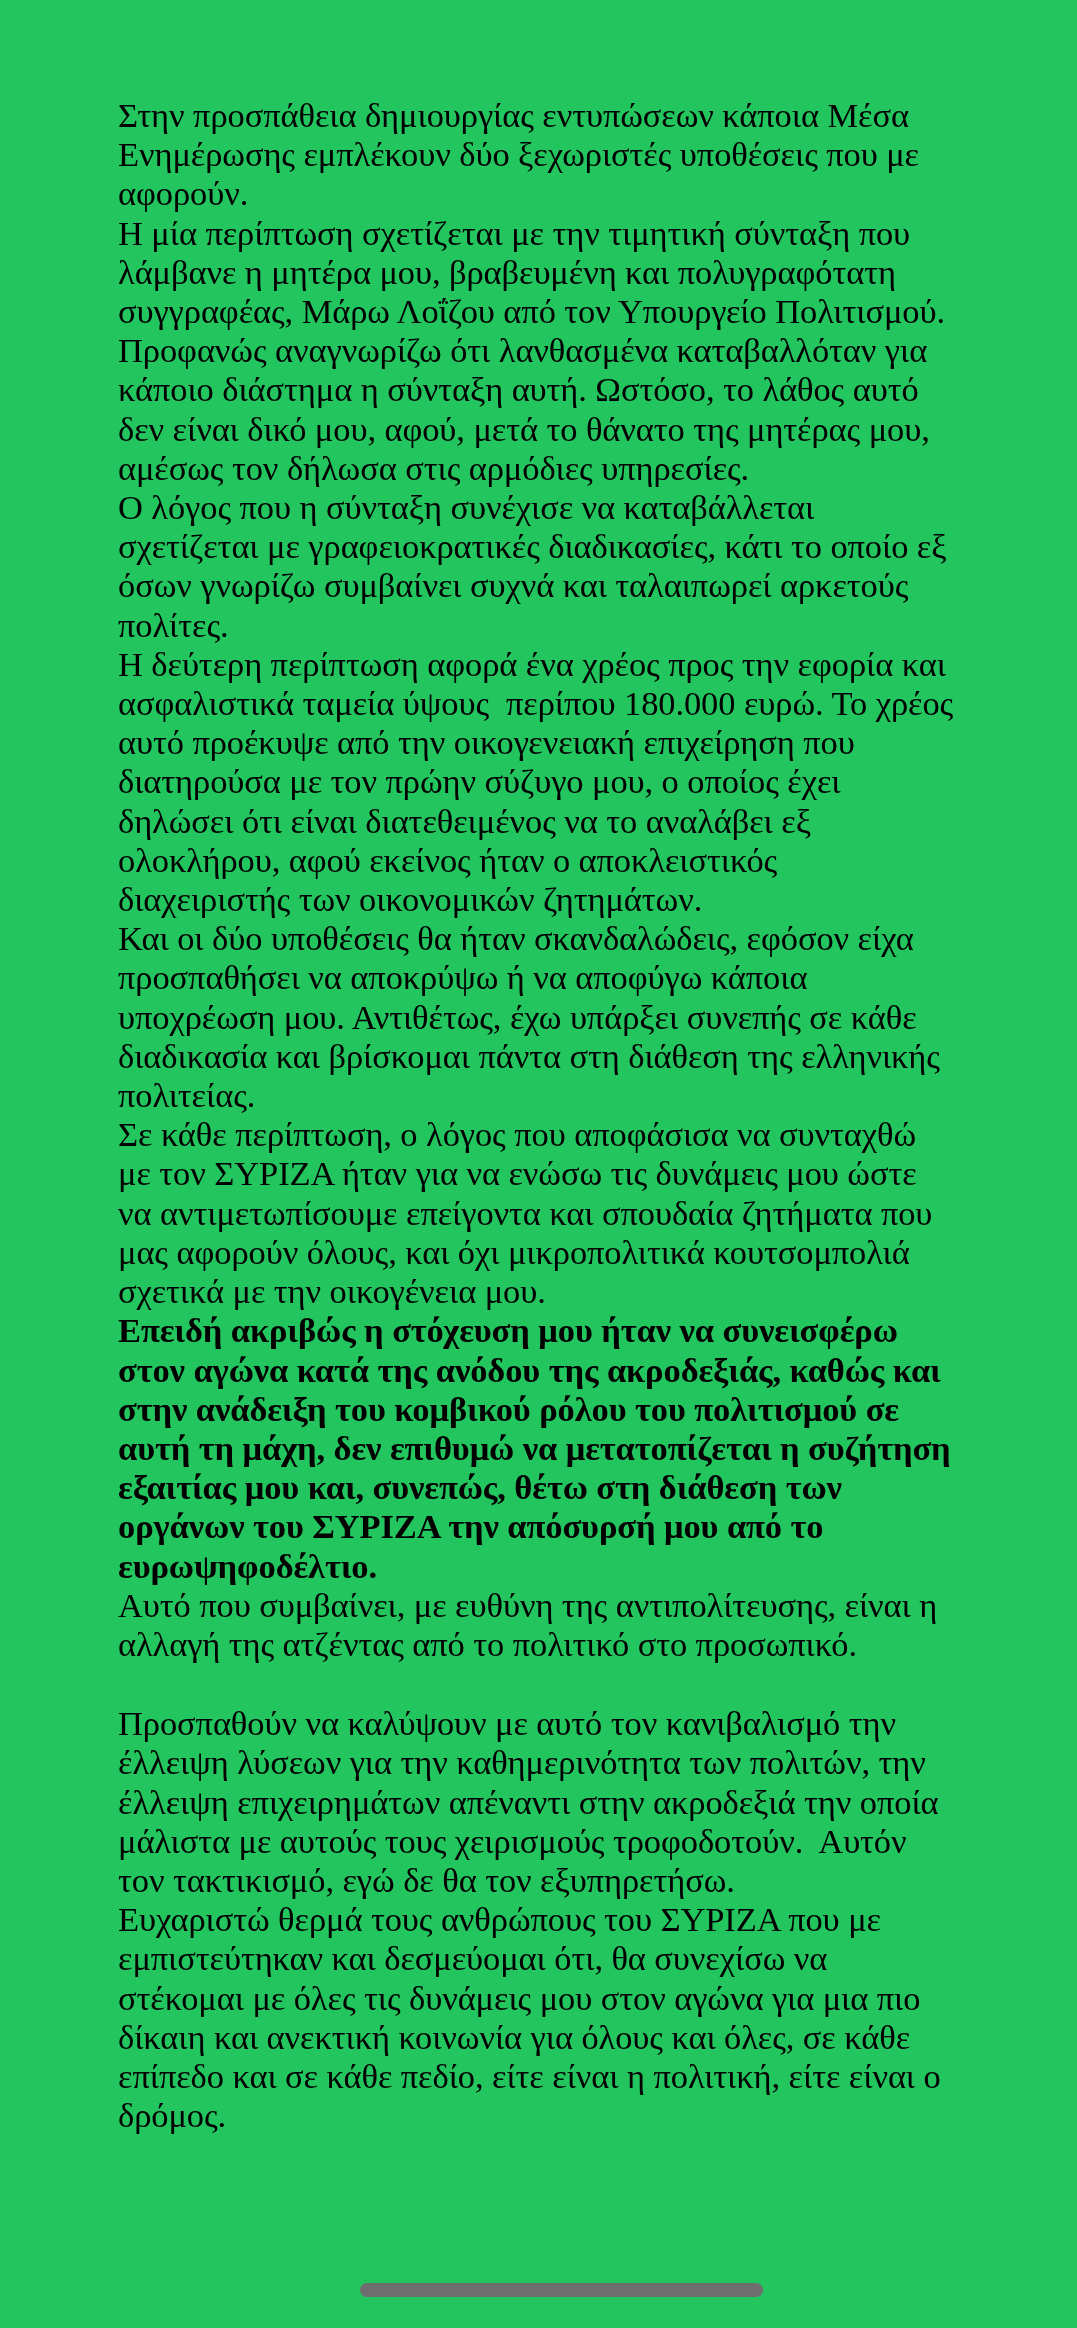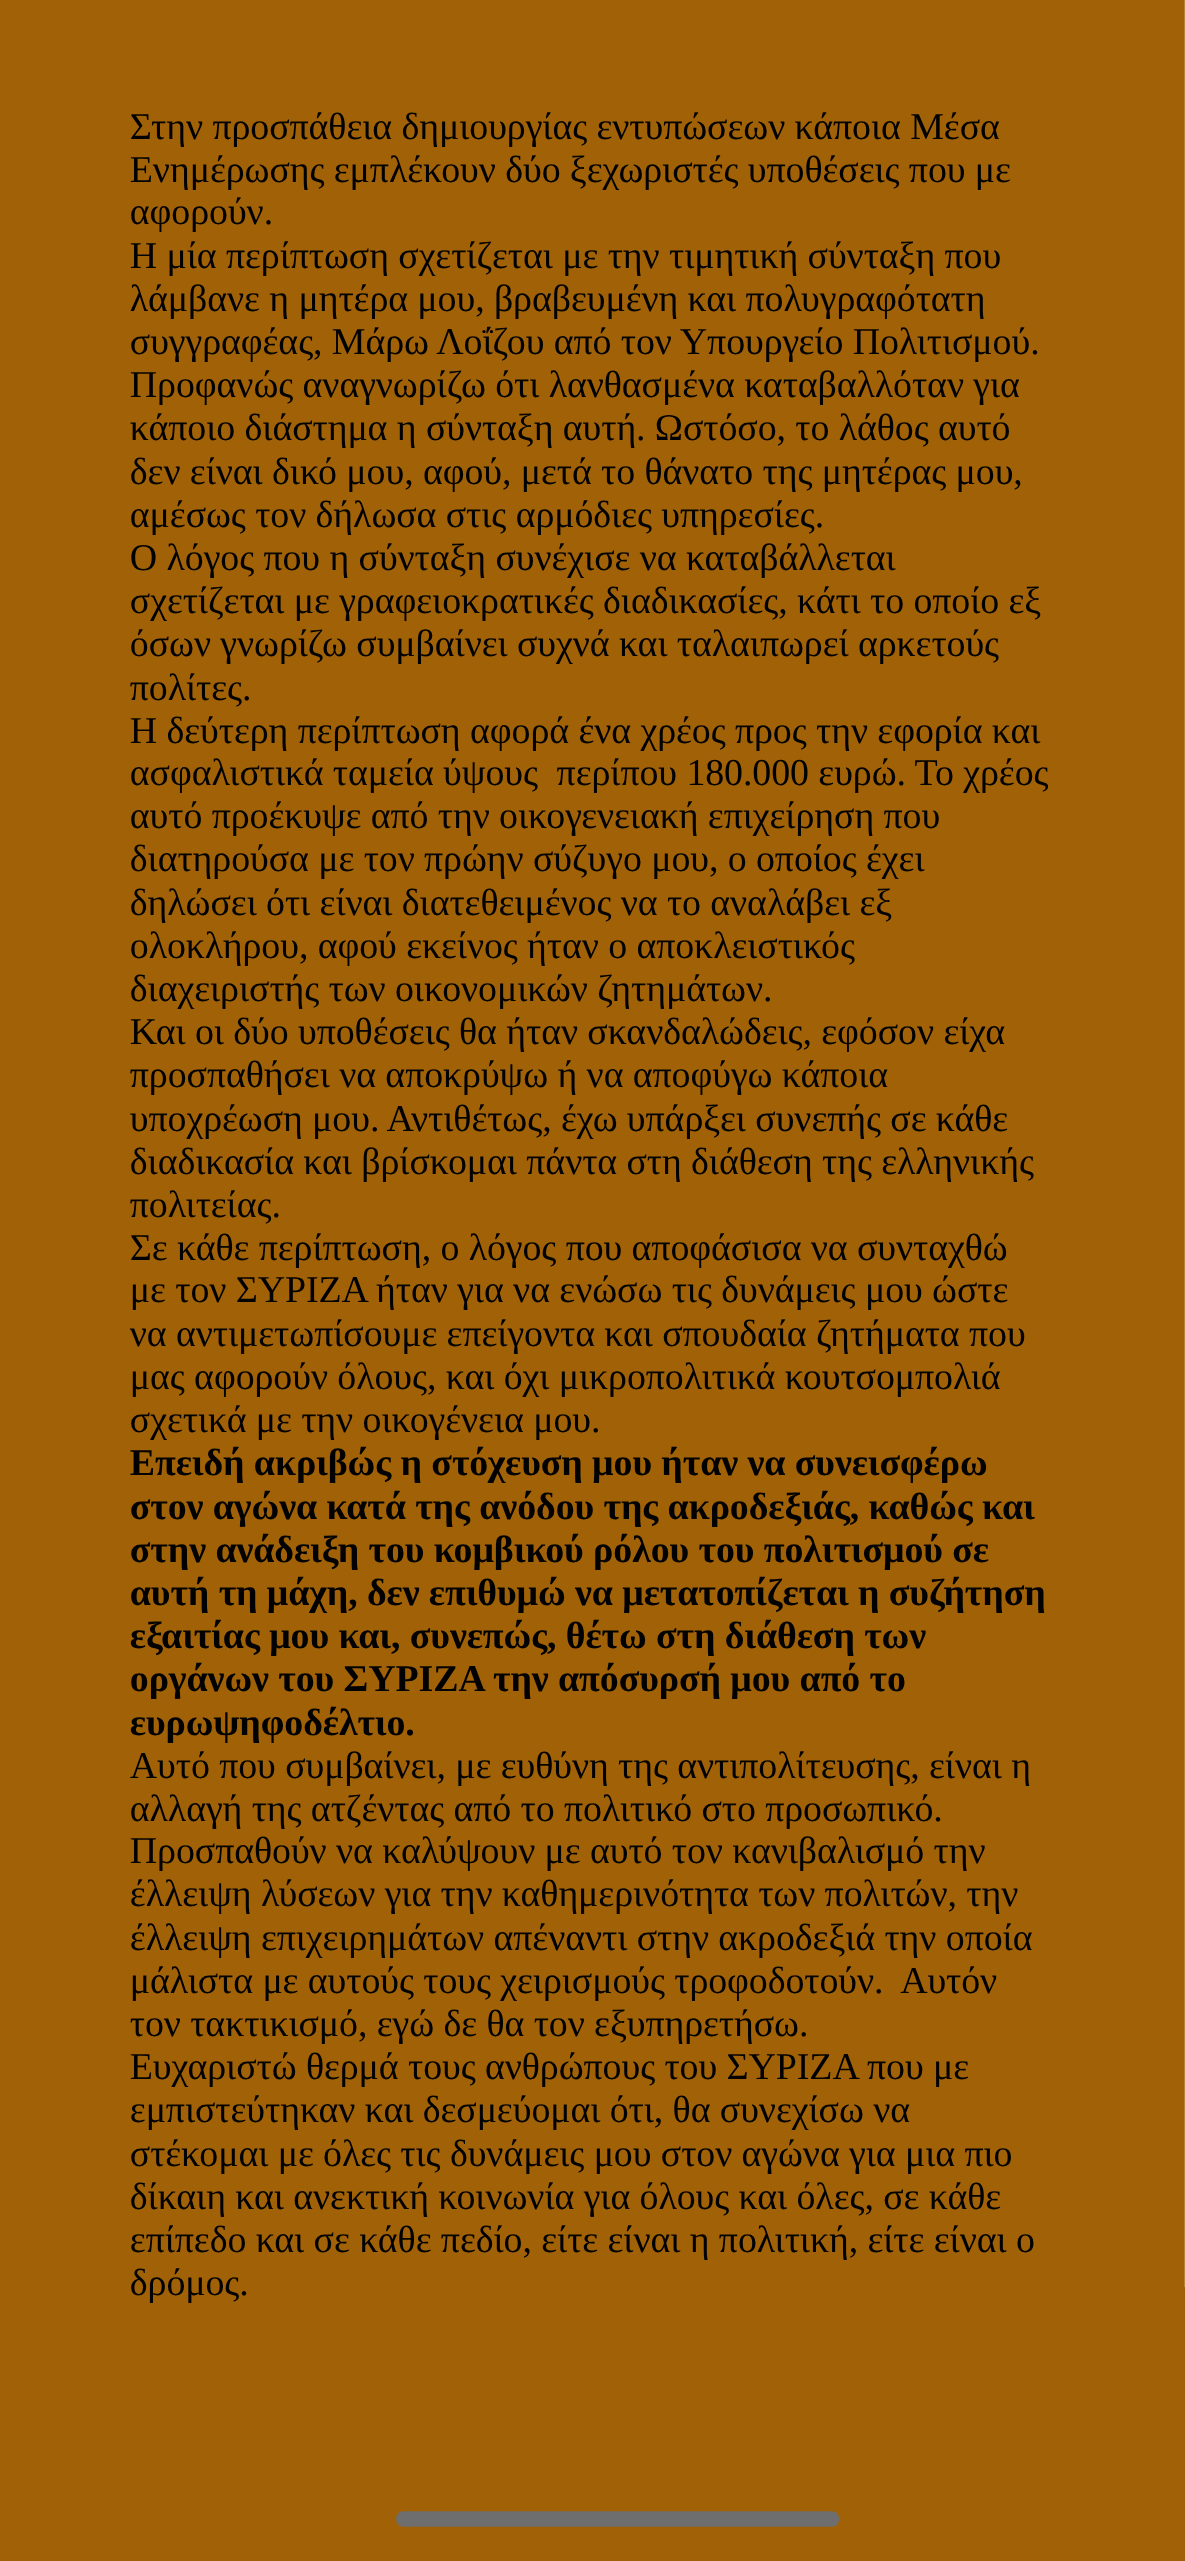--- a/index.html
+++ b/index.html
@@ -60,32 +60,32 @@
     top: 25px;
     width: 403px;
     height: 14px;
     background: #6e6e6e;
     border-radius: 7px;
   }
 </style>
 </head>
 <body>
 
-<div class="screen" style="background: #a16207;">
+<div class="screen" style="background: #22c55e;">
 
   <div class="statement-body">
     <p class="statement-paragraph" style="color: rgb(1, 1, 1);">Στην προσπάθεια δημιουργίας εντυπώσεων κάποια Μέσα Ενημέρωσης εμπλέκουν δύο ξεχωριστές υποθέσεις που με αφορούν.</p>
     <p class="statement-paragraph" style="color: rgb(1, 1, 1);">Η μία περίπτωση σχετίζεται με την τιμητική σύνταξη που λάμβανε η μητέρα μου, βραβευμένη και πολυγραφότατη συγγραφέας, Μάρω Λοΐζου από τον Υπουργείο Πολιτισμού. Προφανώς αναγνωρίζω ότι λανθασμένα καταβαλλόταν για κάποιο διάστημα η σύνταξη αυτή. Ωστόσο, το λάθος αυτό δεν είναι δικό μου, αφού, μετά το θάνατο της μητέρας μου, αμέσως τον δήλωσα στις αρμόδιες υπηρεσίες.</p>
     <p class="statement-paragraph" style="color: rgb(1, 1, 1);">Ο λόγος που η σύνταξη συνέχισε να καταβάλλεται σχετίζεται με γραφειοκρατικές διαδικασίες, κάτι το οποίο εξ όσων γνωρίζω συμβαίνει συχνά και ταλαιπωρεί αρκετούς πολίτες.</p>
     <p class="statement-paragraph" style="color: rgb(1, 1, 1);">Η δεύτερη περίπτωση αφορά ένα χρέος προς την εφορία και ασφαλιστικά ταμεία ύψους  περίπου 180.000 ευρώ. Το χρέος αυτό προέκυψε από την οικογενειακή επιχείρηση που διατηρούσα με τον πρώην σύζυγο μου, ο οποίος έχει δηλώσει ότι είναι διατεθειμένος να το αναλάβει εξ ολοκλήρου, αφού εκείνος ήταν ο αποκλειστικός διαχειριστής των οικονομικών ζητημάτων.</p>
     <p class="statement-paragraph" style="color: rgb(1, 1, 1);">Και οι δύο υποθέσεις θα ήταν σκανδαλώδεις, εφόσον είχα προσπαθήσει να αποκρύψω ή να αποφύγω κάποια υποχρέωση μου. Αντιθέτως, έχω υπάρξει συνεπής σε κάθε διαδικασία και βρίσκομαι πάντα στη διάθεση της ελληνικής πολιτείας.</p>
     <p class="statement-paragraph" style="color: rgb(1, 1, 1);">Σε κάθε περίπτωση, ο λόγος που αποφάσισα να συνταχθώ με τον ΣΥΡΙΖΑ ήταν για να ενώσω τις δυνάμεις μου ώστε να αντιμετωπίσουμε επείγοντα και σπουδαία ζητήματα που μας αφορούν όλους, και όχι μικροπολιτικά κουτσομπολιά σχετικά με την οικογένεια μου.</p>
     <p class="statement-paragraph" style="color: rgb(1, 1, 1); font-weight: bold;">Επειδή ακριβώς η στόχευση μου ήταν να συνεισφέρω στον αγώνα κατά της ανόδου της ακροδεξιάς, καθώς και στην ανάδειξη του κομβικού ρόλου του πολιτισμού σε αυτή τη μάχη, δεν επιθυμώ να μετατοπίζεται η συζήτηση εξαιτίας μου και, συνεπώς, θέτω στη διάθεση των οργάνων του ΣΥΡΙΖΑ την απόσυρσή μου από το ευρωψηφοδέλτιο.</p>
     <p class="statement-paragraph" style="color: rgb(1, 1, 1); font-family: Liberation Serif, serif;">Αυτό που συμβαίνει, με ευθύνη της αντιπολίτευσης, είναι η αλλαγή της ατζέντας από το πολιτικό στο προσωπικό.</p>
-    <p class="statement-paragraph" style="color: rgb(1, 1, 1);">Προσπαθούν να καλύψουν με αυτό τον κανιβαλισμό την έλλειψη λύσεων για την καθημερινότητα των πολιτών, την έλλειψη επιχειρημάτων απέναντι στην ακροδεξιά την οποία μάλιστα με αυτούς τους χειρισμούς τροφοδοτούν.  Αυτόν τον τακτικισμό, εγώ δε θα τον εξυπηρετήσω.</p>
+    <p class="statement-paragraph" style="color: rgb(1, 1, 1); margin-top: 40px;">Προσπαθούν να καλύψουν με αυτό τον κανιβαλισμό την έλλειψη λύσεων για την καθημερινότητα των πολιτών, την έλλειψη επιχειρημάτων απέναντι στην ακροδεξιά την οποία μάλιστα με αυτούς τους χειρισμούς τροφοδοτούν.  Αυτόν τον τακτικισμό, εγώ δε θα τον εξυπηρετήσω.</p>
     <p class="statement-paragraph" style="color: rgb(1, 1, 1); font-family: Liberation Serif, serif;">Ευχαριστώ θερμά τους ανθρώπους του ΣΥΡΙΖΑ που με εμπιστεύτηκαν και δεσμεύομαι ότι, θα συνεχίσω να στέκομαι με όλες τις δυνάμεις μου στον αγώνα για μια πιο δίκαιη και ανεκτική κοινωνία για όλους και όλες, σε κάθε επίπεδο και σε κάθε πεδίο, είτε είναι η πολιτική, είτε είναι ο δρόμος.</p>
   </div>
 
   <div class="home-indicator-zone">
     <div class="home-indicator" style="background: rgb(110, 110, 110);"></div>
   </div>
 
 </div>
 
 </body></html>

